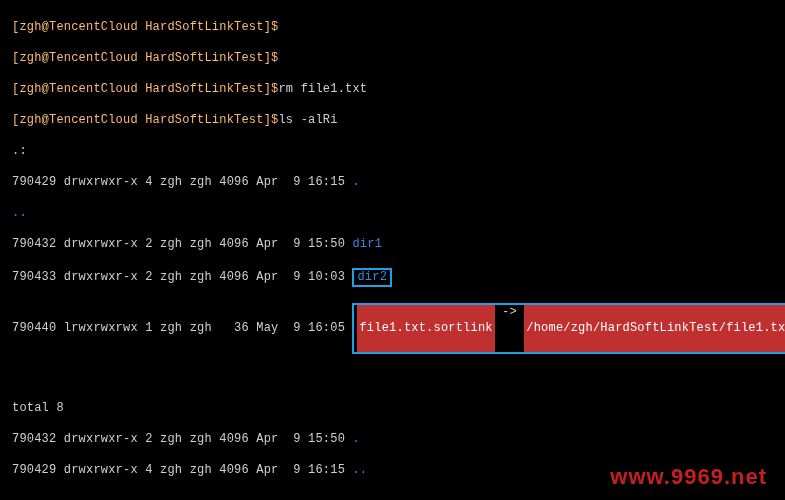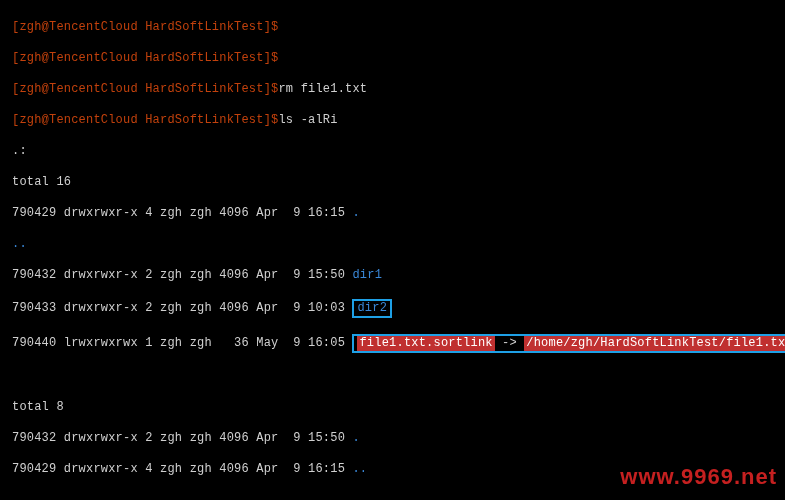--- a/index.html
+++ b/index.html
@@ -1,35 +1,34 @@
 <!DOCTYPE html>
 <html><head>
 <meta charset="utf-8">
 <style>
   html,body{margin:0;padding:0;background:#000;width:785px;height:500px;overflow:hidden}
   .term{font-family:"Consolas","Courier New",monospace;font-size:12px;line-height:15.5px;
         color:#d0d0d0;padding:4px 0 0 12px;white-space:pre;letter-spacing:0.2px}
-  .white{color:#c2410c}
+  .white{color:#fdba74}
   .blue{color:#3a88d8}
   .line{display:flex;align-items:center}
-  .hl-red{background:#c03030;color:#fff;padding:0 2px}
+  .hl-red{background:#c03030;color:#fff;padding:16px 2px}
   .box{border:2px solid #1ea0e6;padding:0 3px;display:inline-flex;align-items:flex-start}
-  .wm{position:absolute;right:8px;bottom:10px;font-family:Arial,sans-serif;
+  .wm{position:absolute;right:18px;bottom:10px;font-family:Arial,sans-serif;
       font-size:22px;font-weight:bold;color:#c52020;letter-spacing:1px}
 </style>
 </head>
 <body>
 
 <div class="term">
 <div class="line"><span class="white">[zgh@TencentCloud HardSoftLinkTest]$</span></div>
 <div class="line"><span class="white">[zgh@TencentCloud HardSoftLinkTest]$</span></div>
 <div class="line"><span class="white">[zgh@TencentCloud HardSoftLinkTest]$</span> <span>rm file1.txt</span></div>
 <div class="line"><span class="white">[zgh@TencentCloud HardSoftLinkTest]$</span> <span>ls -alRi</span></div>
 <div class="line"><span>.:</span></div>
-<div class="line"><span>total 16</span></div>
 <div class="line"><span>790429 drwxrwxr-x 4 zgh zgh 4096 Apr  9 16:15 </span><span class="blue">.</span></div>
 <div class="line"><span class="blue">..</span></div>
 <div class="line"><span>790432 drwxrwxr-x 2 zgh zgh 4096 Apr  9 15:50 </span><span class="blue">dir1</span></div>
 <div class="line"><span>790433 drwxrwxr-x 2 zgh zgh 4096 Apr  9 10:03 </span><span class="box"><span class="blue">dir2</span></span></div>
 <div class="line"><span>790440 lrwxrwxrwx 1 zgh zgh   36 May  9 16:05 </span><span class="box"><span class="hl-red">file1.txt.sortlink</span><span> -&gt; </span><span class="hl-red">/home/zgh/HardSoftLinkTest/file1.txt</span></span></div>
 <div class="line">&nbsp;</div>
 <div class="line"><span>total 8</span></div>
 <div class="line"><span>790432 drwxrwxr-x 2 zgh zgh 4096 Apr  9 15:50 </span><span class="blue">.</span></div>
 <div class="line"><span>790429 drwxrwxr-x 4 zgh zgh 4096 Apr  9 16:15 </span><span class="blue">..</span></div>
 

